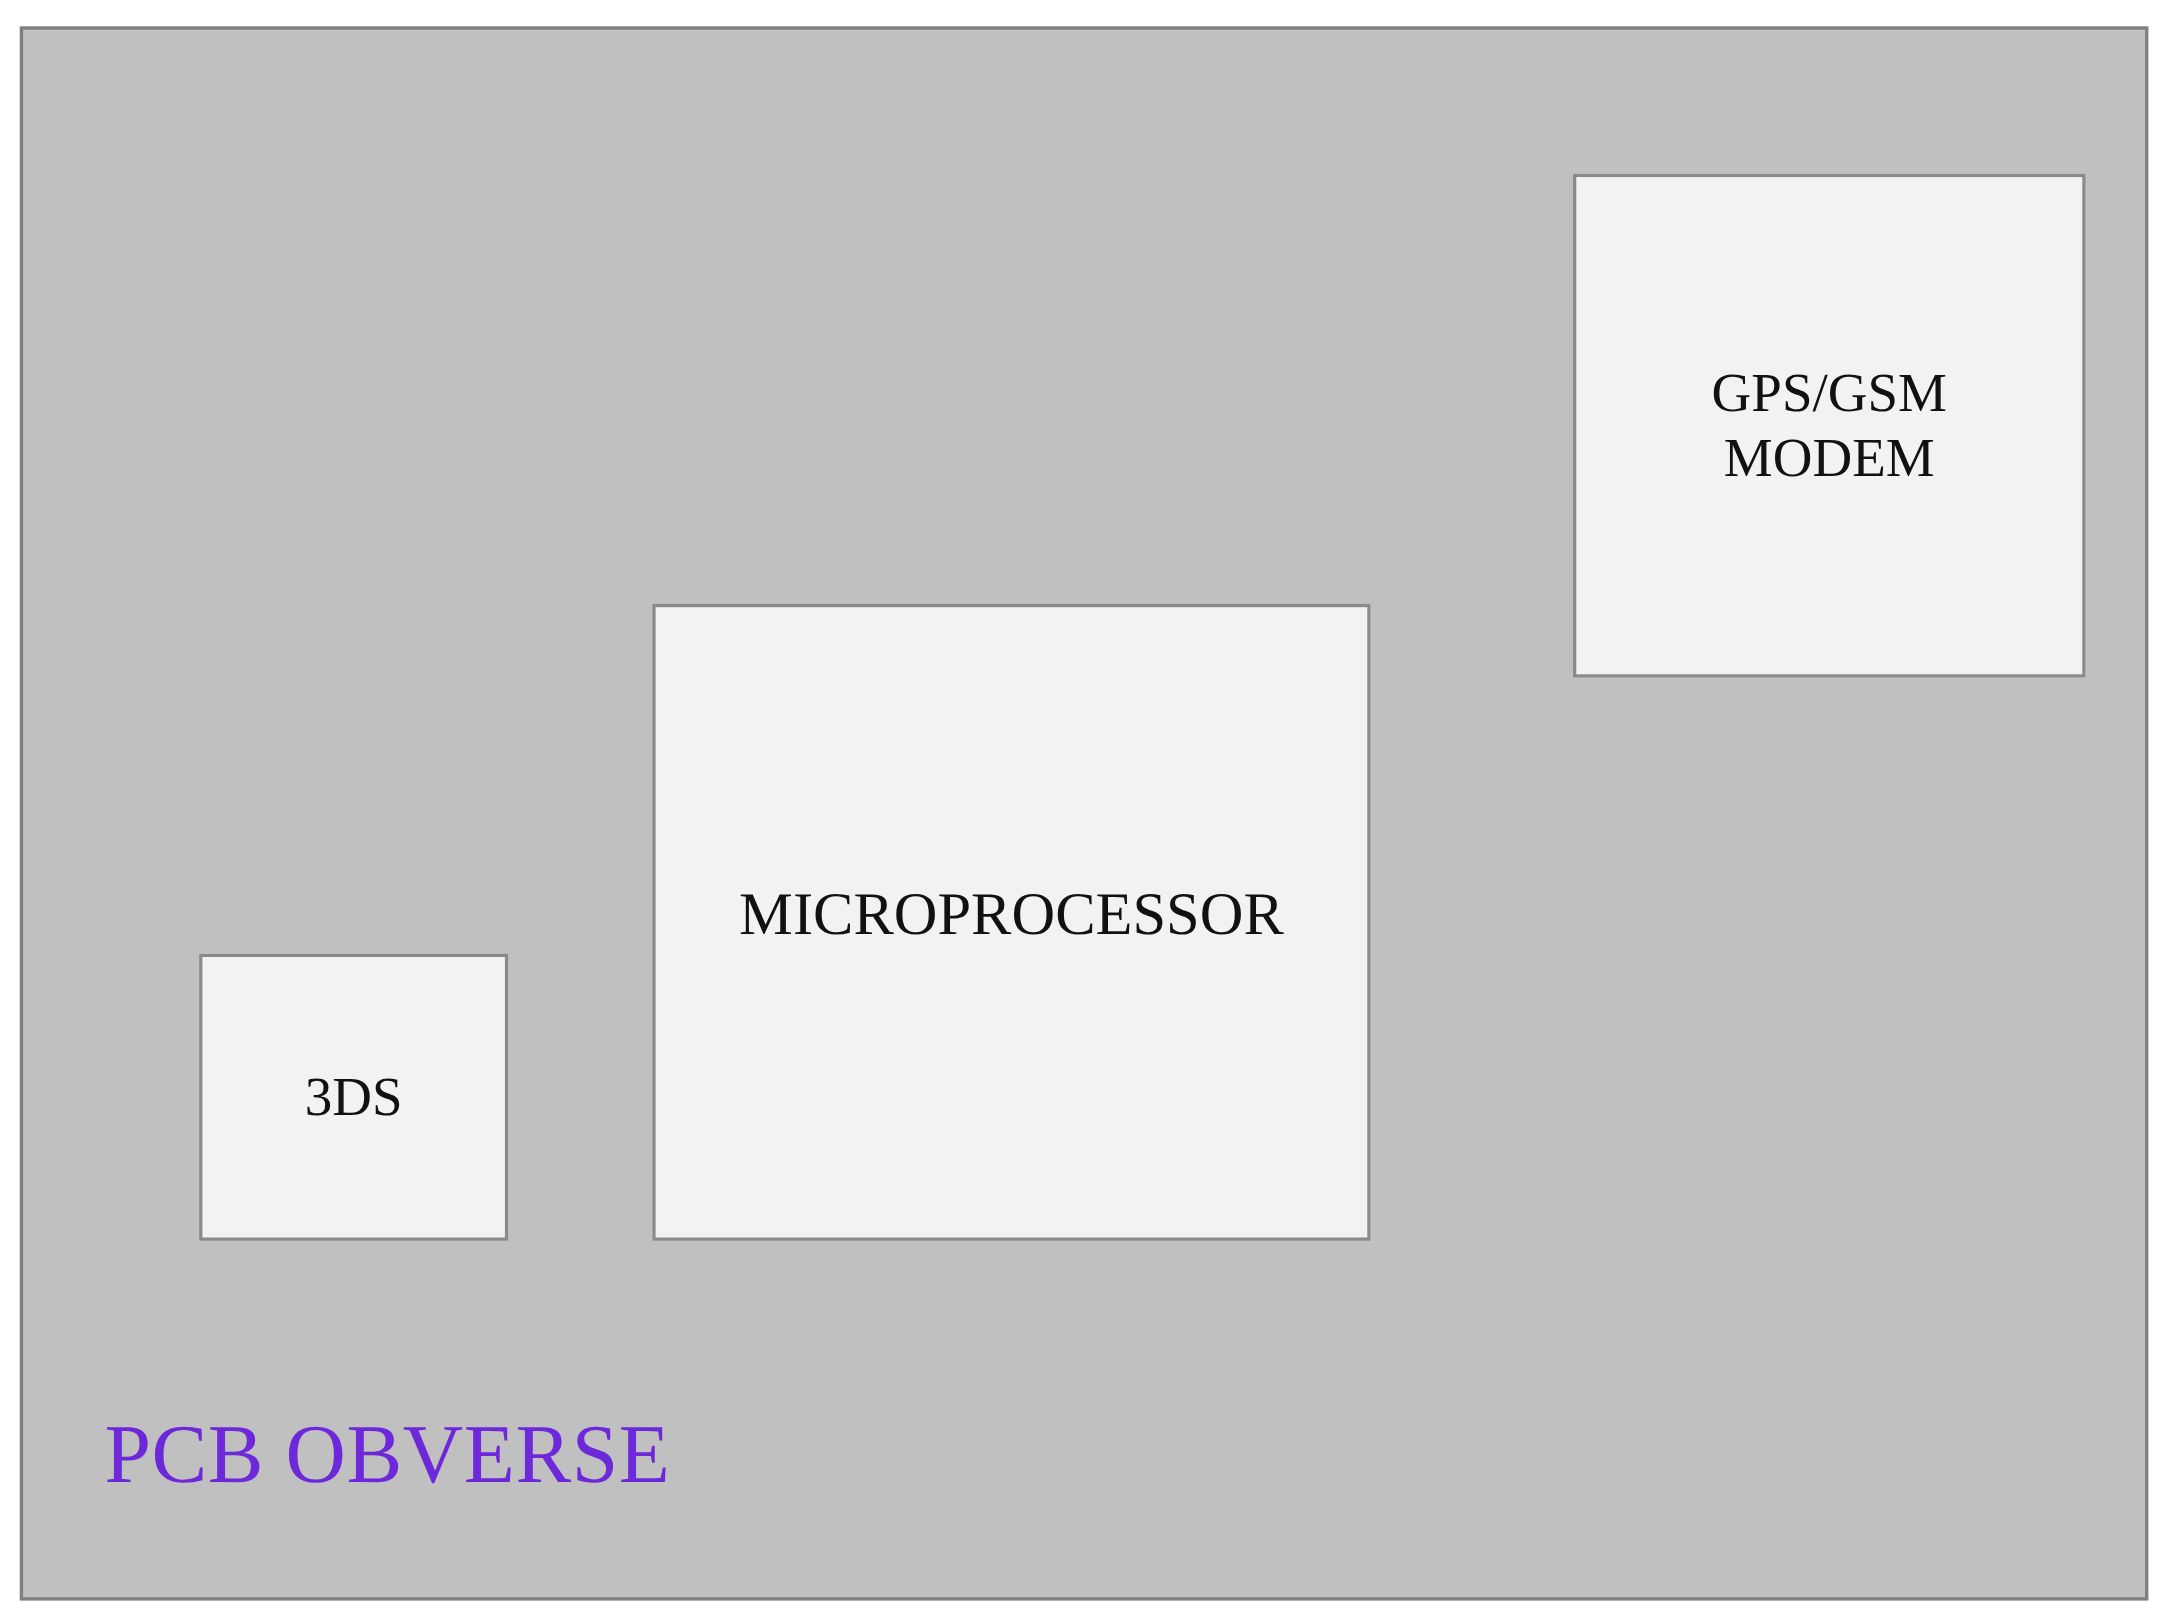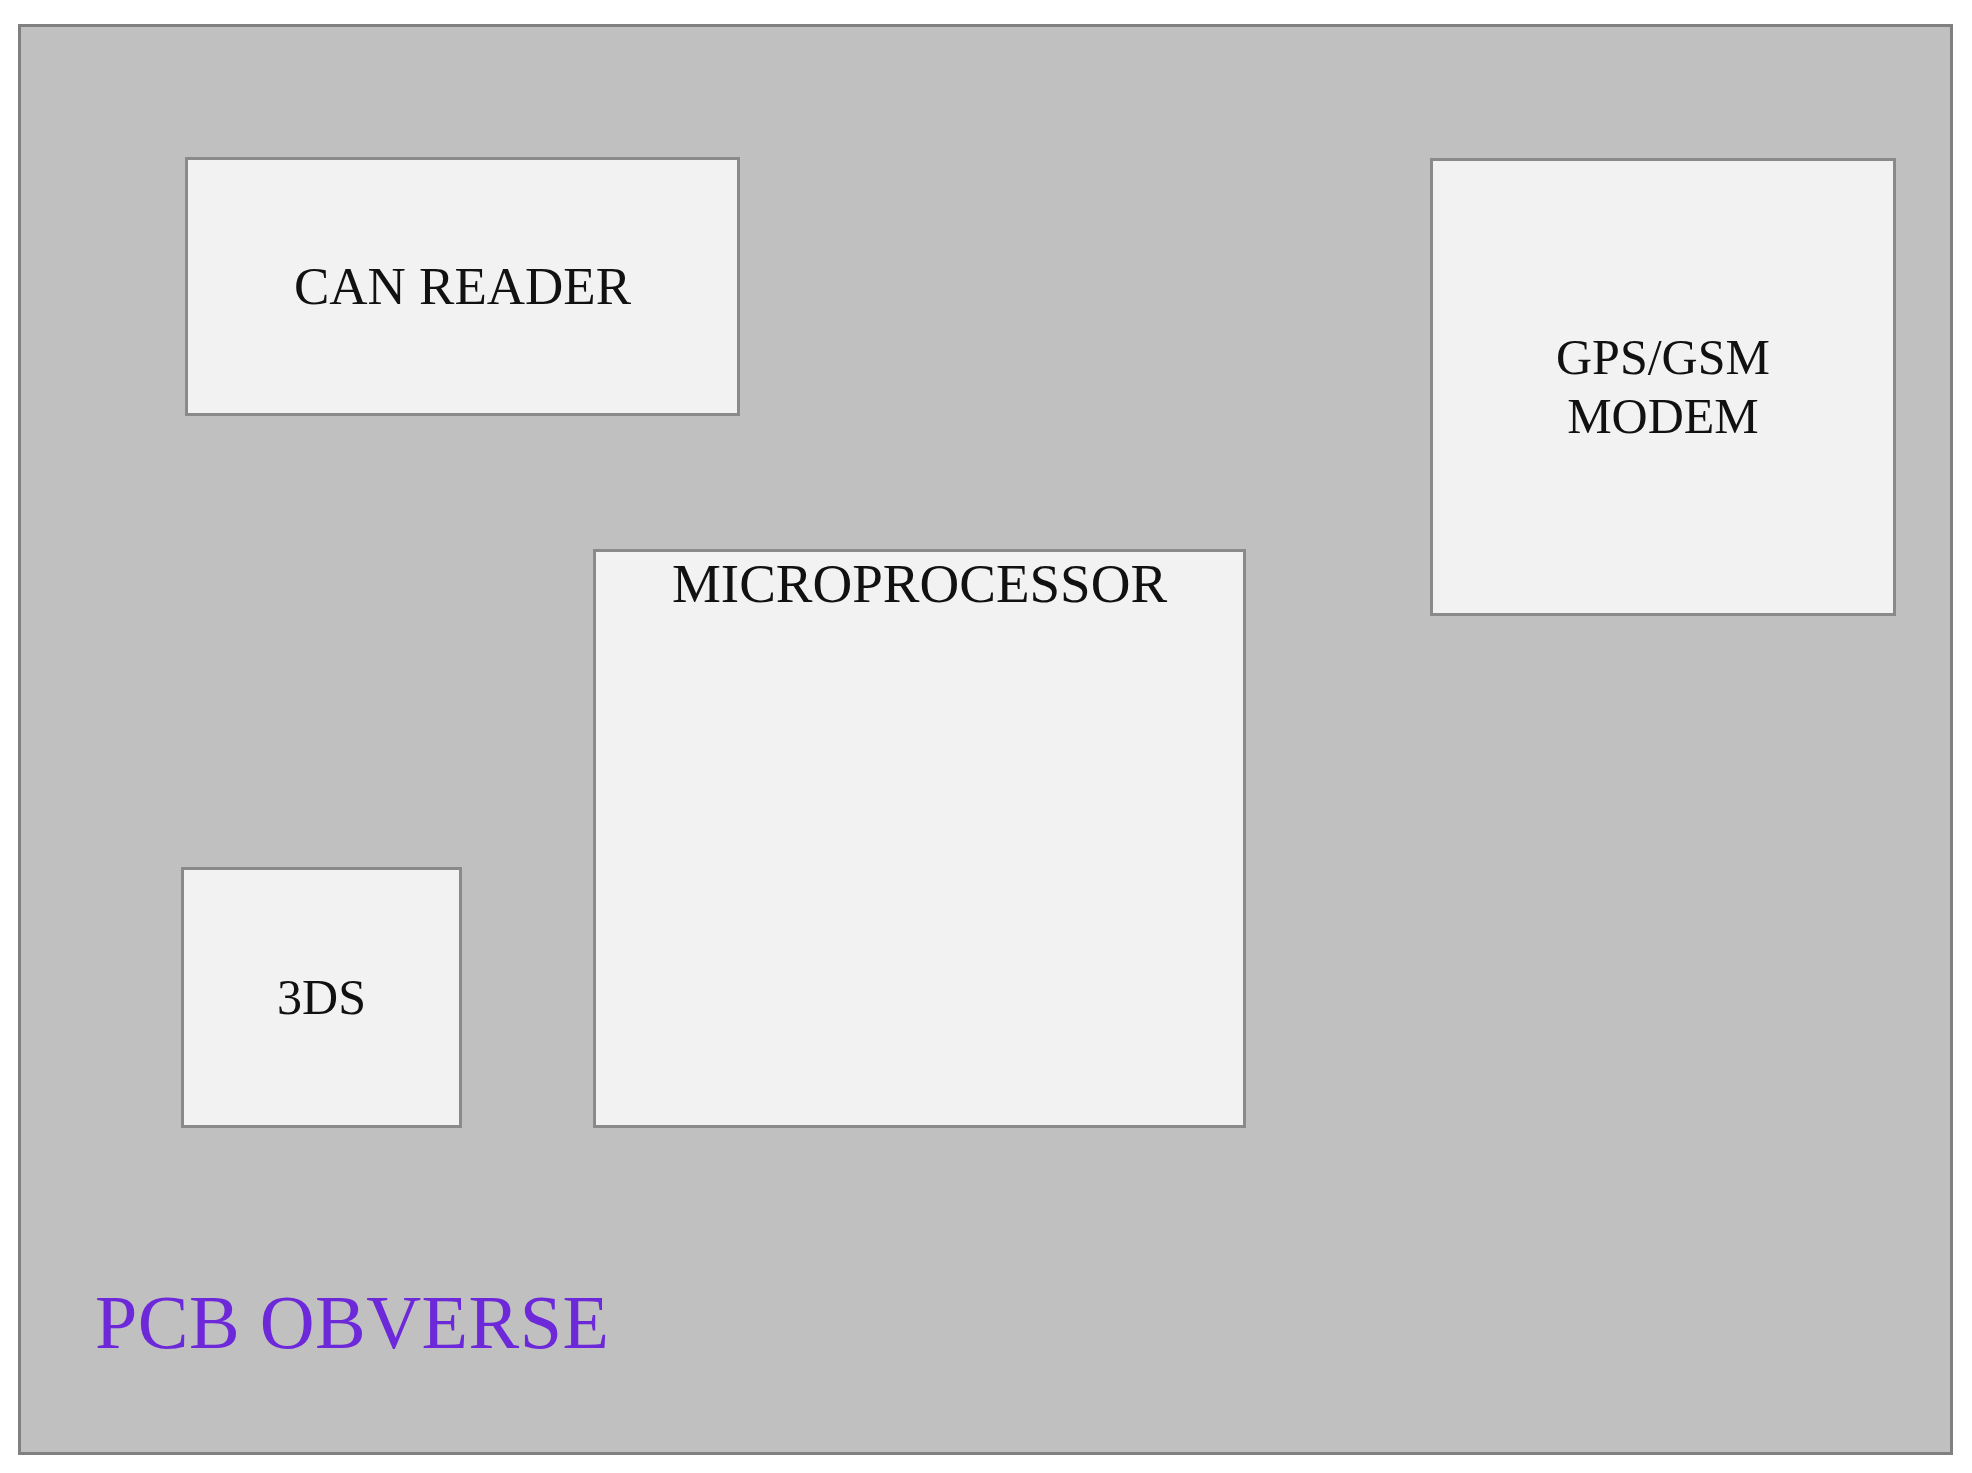--- a/index.html
+++ b/index.html
@@ -63,20 +63,21 @@
     font-size: 50px;
   }
 
   .comp-microprocessor {
     left: 572px;   
     top: 522px;    
     width: 653px;
     height: 579px;
     font-size: 55px;
     align-items: flex-start;
+    padding-top: 247px;
   }
 
   .comp-3ds {
     left: 160px;   
     top: 840px;    
     width: 281px;
     height: 261px;
     font-size: 50px;
   }
 
@@ -96,23 +97,20 @@
     white-space: nowrap;
   }
 </style>
 </head>
 <body>
 
 <div id="canvas">
 
   <div class="board">
 
-    <div class="component comp-can-reader">
-      <span class="comp-label">CAN READER</span>
-    </div>
 
     <div class="component comp-gps-modem">
       <span class="comp-label">GPS/GSM
 MODEM</span>
     </div>
 
     <div class="component comp-microprocessor">
       <span class="comp-label">MICROPROCESSOR</span>
     </div>
 

